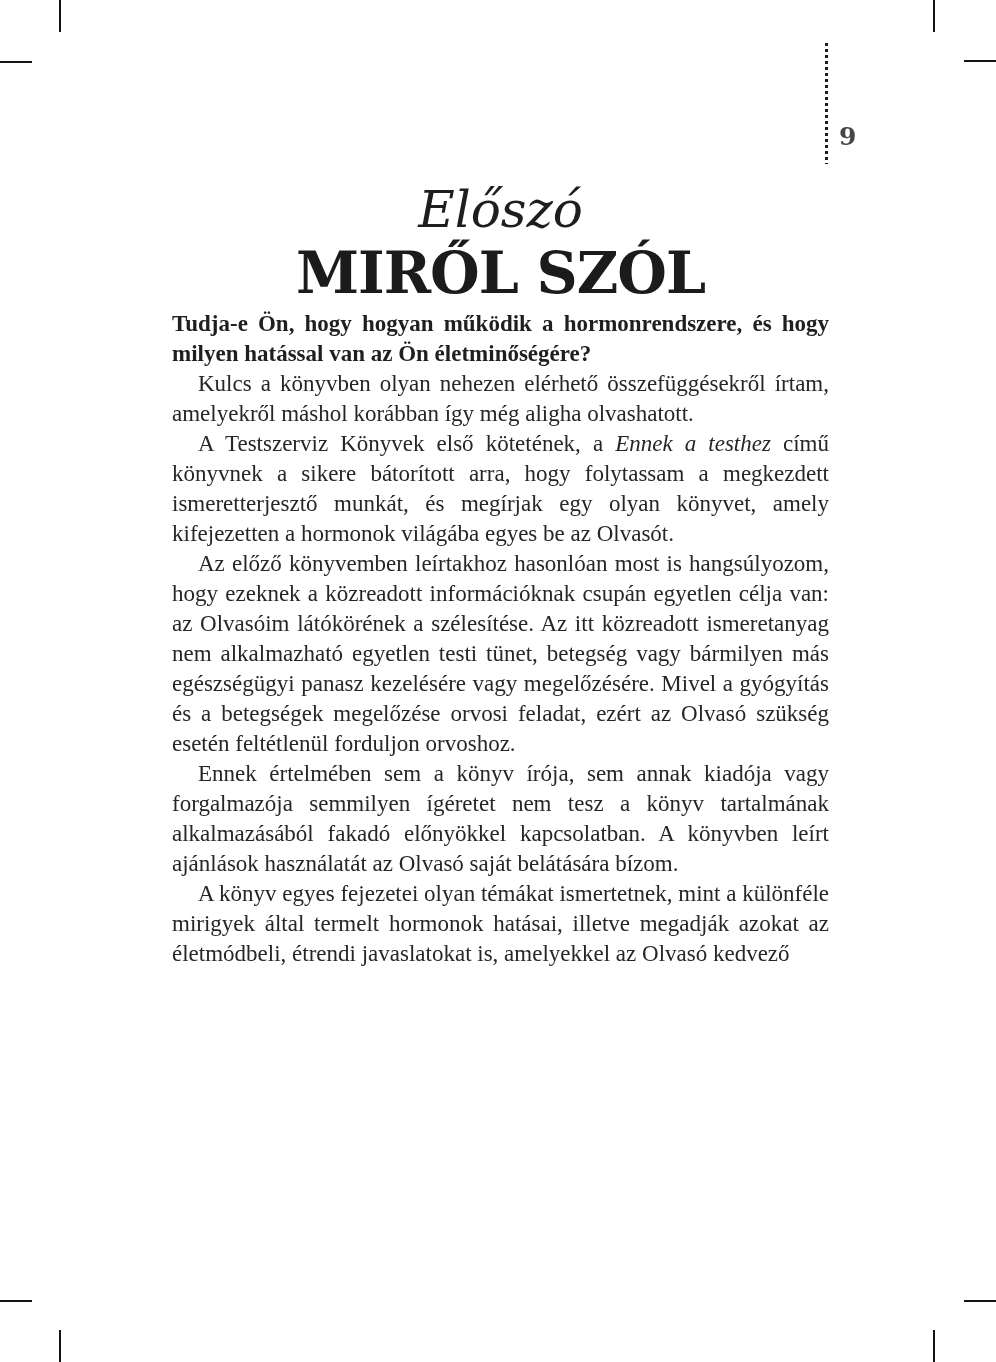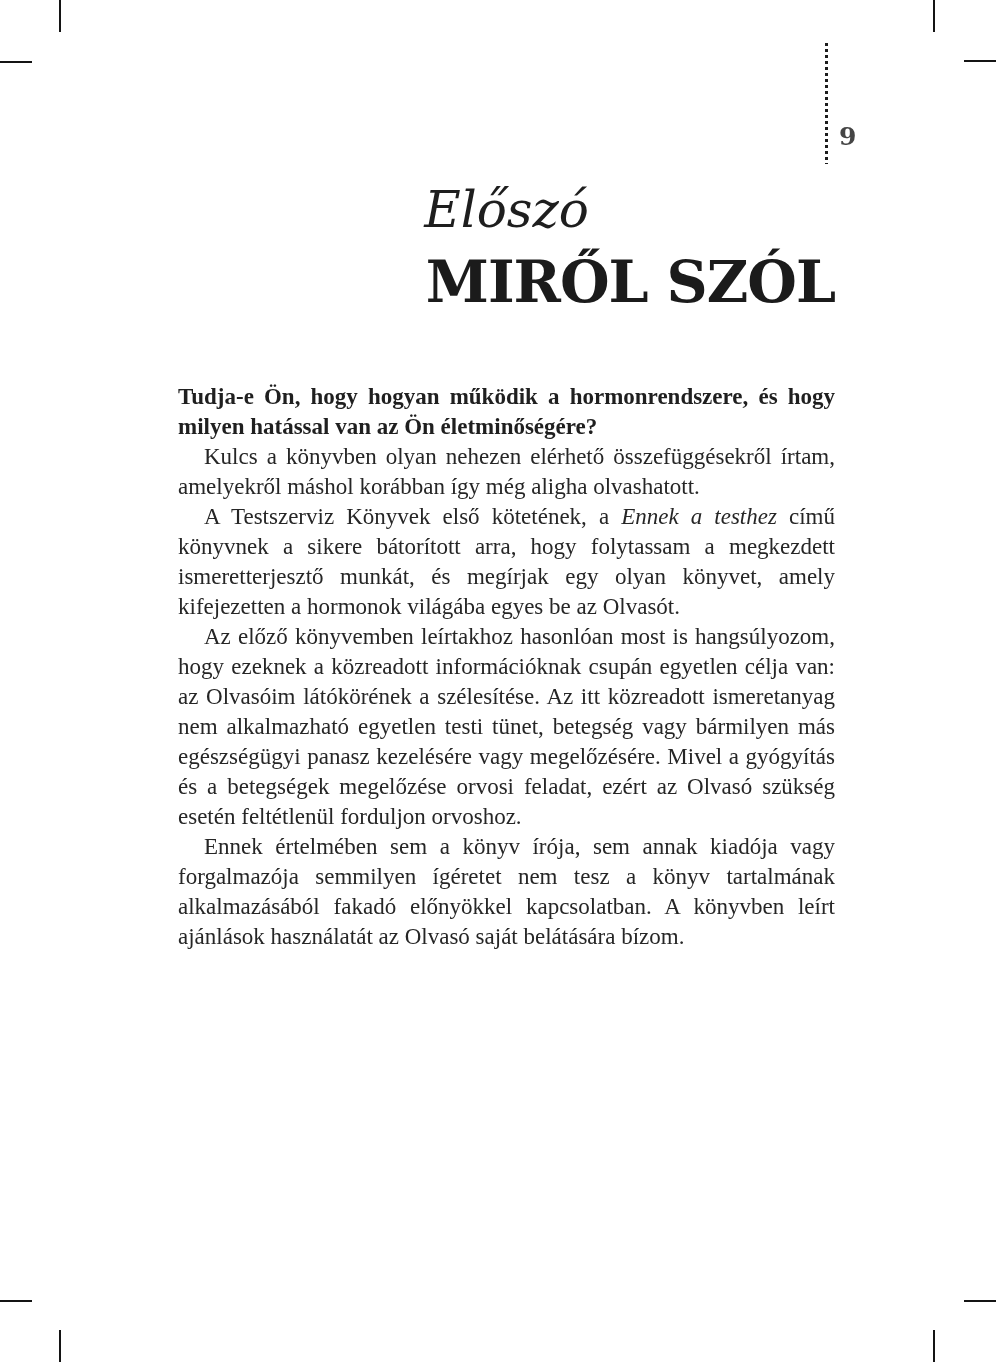--- a/index.html
+++ b/index.html
@@ -51,45 +51,44 @@
     font-family: "DejaVu Serif", serif;
     font-weight: bold;
     font-size: 25px;
     line-height: 1;
     color: #454545;
   }
 
   
   .text-col {
     position: absolute;
-    left: 178px;
+    left: 172px;
     top: 184px;
     width: 657px;
     color: #262626;
   }
   .kicker {
     font-family: "DejaVu Serif", serif;
     font-style: italic;
     font-size: 50px;
     line-height: 52px;
     text-align: center;
     color: #1e1e1e;
   }
   .chapter-title {
-    margin-top: 9px;
+    margin-top: 0;
     font-family: "DejaVu Serif", serif;
     font-weight: bold;
     font-size: 57px;
     line-height: 73px;
     letter-spacing: -1px;
-    text-align: right;
+    text-align: center;
     color: #1b1b1b;
   }
   .body-text {
-    margin-top: 64px;
     font-family: "Liberation Serif", serif;
     font-size: 23px;
     line-height: 30px;
     text-align: justify;
     color: #262626;
   }
   .lead {
     margin: 0;
     font-weight: bold;
     color: #1f1f1f;
@@ -125,17 +124,18 @@
       <div>MIRŐL SZÓL</div>
     </div>
 
     <div class="body-text">
       <p class="lead">Tudja-e Ön, hogy hogyan működik a hormonrendszere, és hogy milyen hatással van az Ön életminőségére?</p>
       <div>
           <p class="para"><span>Kulcs a könyvben olyan nehezen elérhető összefüggésekről írtam, amelyekről máshol korábban így még aligha olvashatott.</span></p>
           <p class="para"><span>A Testszerviz Könyvek első kötetének, a </span><em>Ennek a testhez</em><span> című könyvnek a sikere bátorított arra, hogy folytassam a megkezdett ismeretterjesztő munkát, és megírjak egy olyan könyvet, amely kifejezetten a hormonok világába egyes be az Olvasót.</span></p>
           <p class="para"><span>Az előző könyvemben leírtakhoz hasonlóan most is hangsúlyozom, hogy ezeknek a közreadott információknak csupán egyetlen célja van: az Olvasóim látókörének a szélesítése. Az itt közreadott ismeretanyag nem alkalmazható egyetlen testi tünet, betegség vagy bármilyen más egészségügyi panasz kezelésére vagy megelőzésére. Mivel a gyógyítás és a betegségek megelőzése orvosi feladat, ezért az Olvasó szükség esetén feltétlenül forduljon orvoshoz.</span></p>
           <p class="para"><span>Ennek értelmében sem a könyv írója, sem annak kiadója vagy forgalmazója semmilyen ígéretet nem tesz a könyv tartalmának alkalmazásából fakadó előnyökkel kapcsolatban. A könyvben leírt ajánlások használatát az Olvasó saját belátására bízom.</span></p>
+          <p class="para"><span>A könyv egyes fejezetei olyan témákat ismertetnek, mint a különféle mirigyek által termelt hormonok hatásai, illetve megadják azokat az életmódbeli, étrendi javaslatokat is, amelyekkel az Olvasó kedvező</span></p>
         </div>
     </div>
 
   </div>
 </div>
 
 </body></html>

